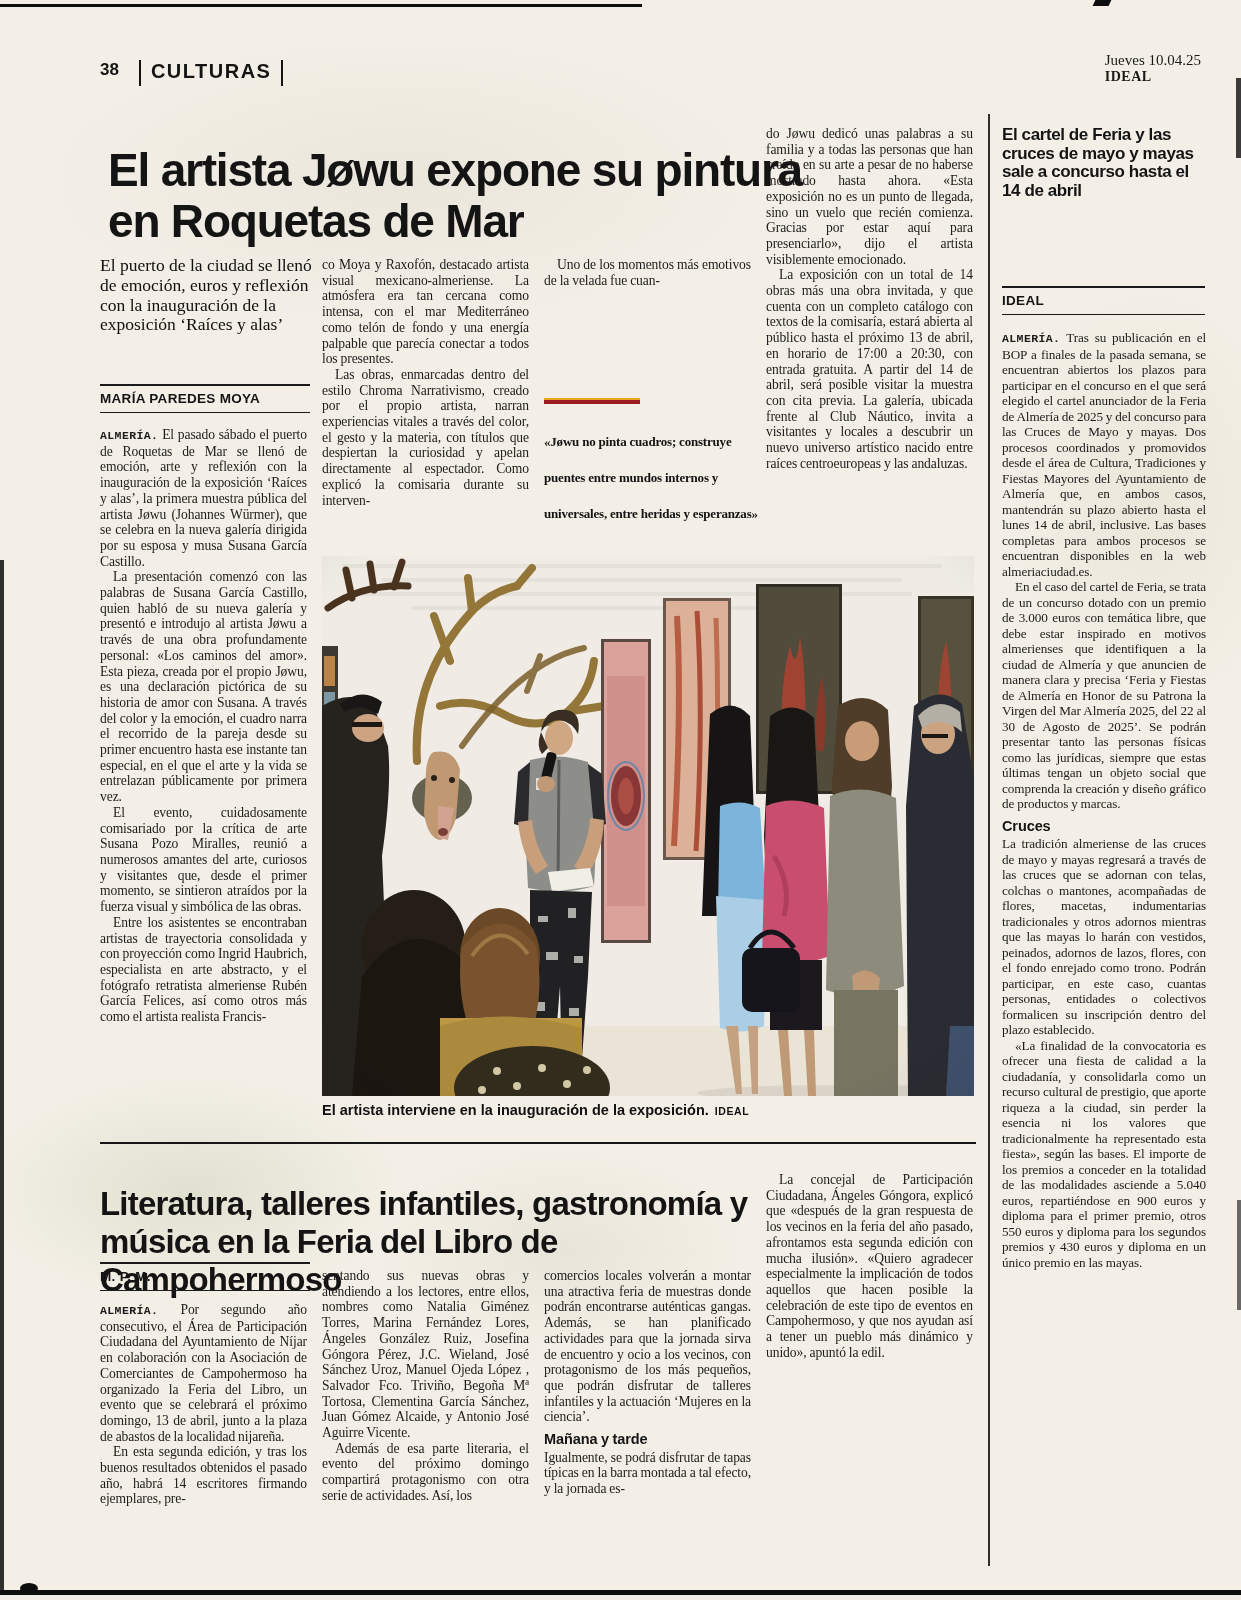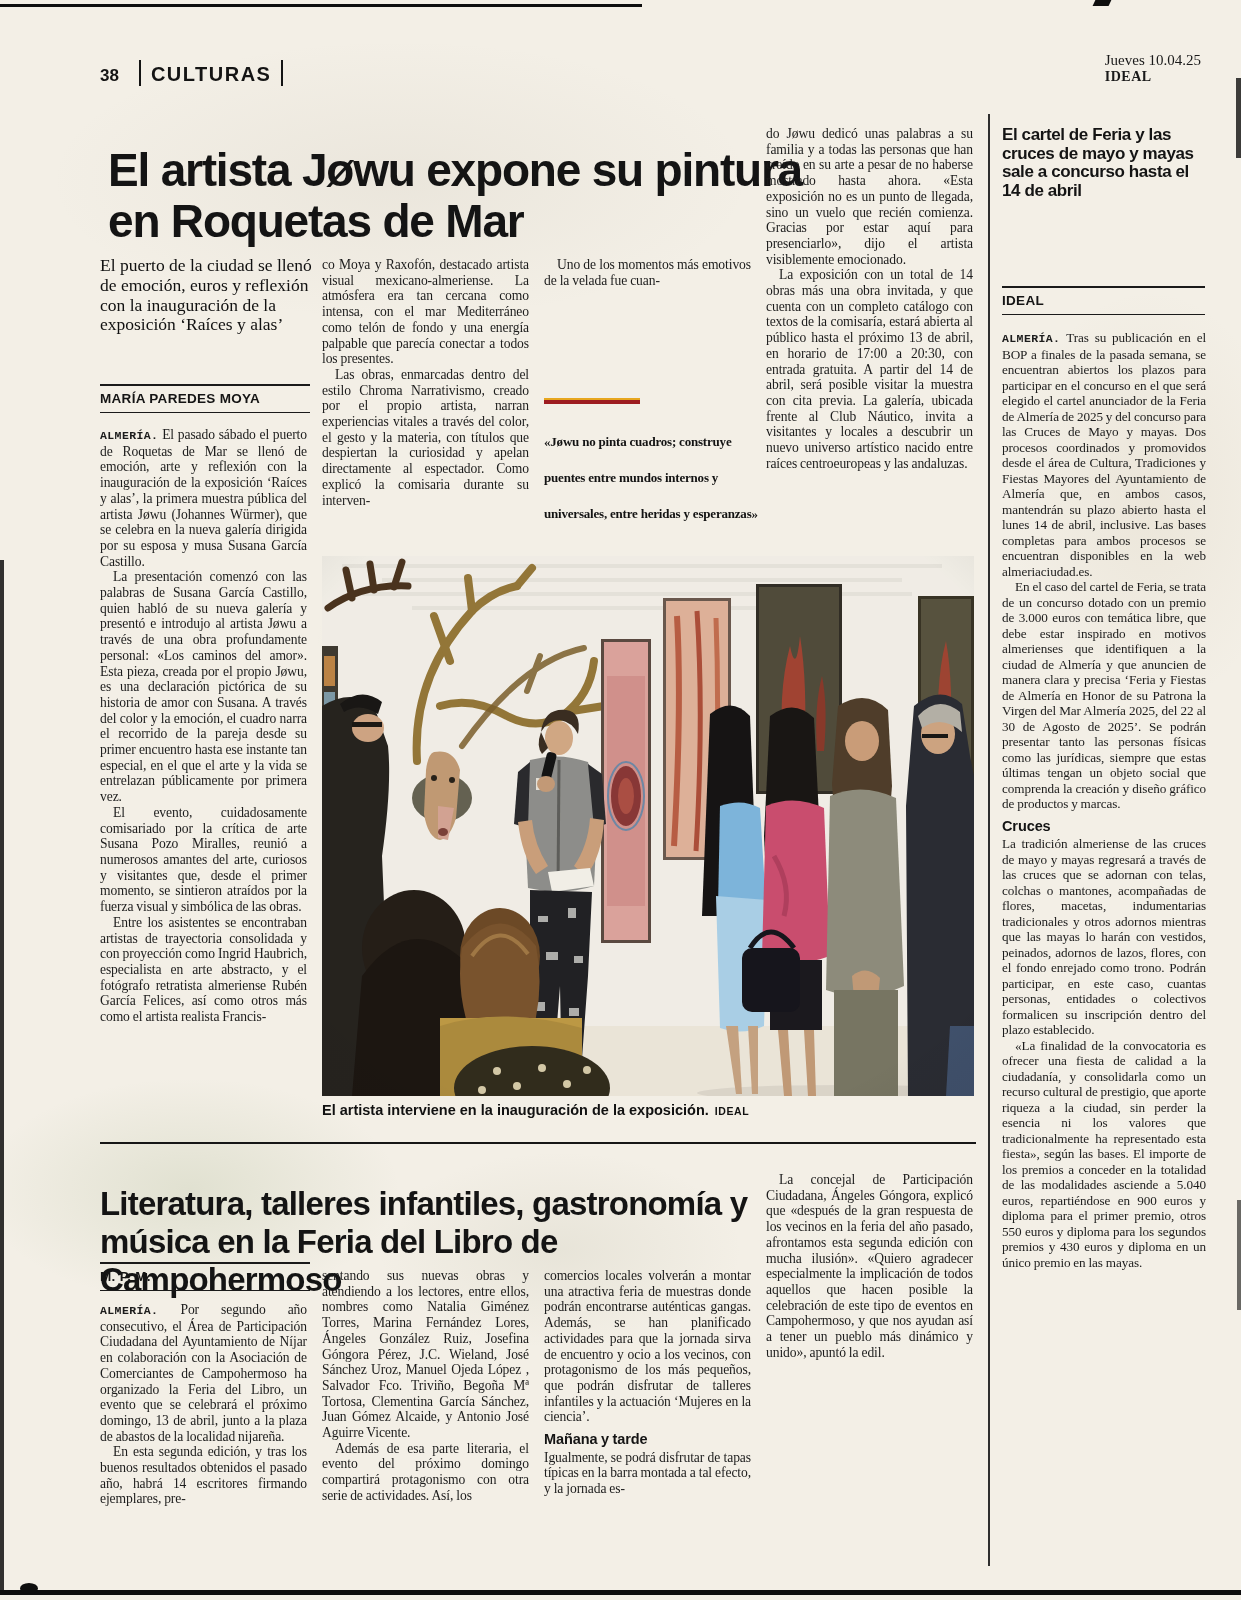--- a/index.html
+++ b/index.html
@@ -11,21 +11,21 @@
       radial-gradient(ellipse 220px 120px at 470px 640px, rgba(150,165,120,0.14), rgba(150,165,120,0) 70%),
       radial-gradient(ellipse 260px 140px at 560px 1250px, rgba(150,150,120,0.12), rgba(150,150,120,0) 70%),
       radial-gradient(ellipse 200px 300px at 1150px 500px, rgba(170,150,110,0.10), rgba(170,150,110,0) 70%),
       radial-gradient(ellipse 500px 200px at 400px 180px, rgba(160,150,130,0.10), rgba(160,150,130,0) 70%),
       #f3efe6;
     font-family:"Liberation Serif", serif;color:#1c1c1c;
   }
   
   .scan{position:absolute;background:#0e0e0e;}
   
-  .hdr-left{position:absolute;left:100px;top:60px;font-family:"Liberation Sans",sans-serif;font-weight:bold;color:#141414;display:flex;align-items:flex-end;}
+  .hdr-left{position:absolute;left:100px;top:60px;font-family:"Liberation Sans",sans-serif;font-weight:bold;color:#141414;display:flex;align-items:flex-start;}
   .hdr-pageno{font-size:17px;margin-right:10px;}
   .vbar{display:inline-block;width:2px;height:26px;background:#141414;margin:0 10px;}
   .hdr-section{font-size:20px;letter-spacing:1.5px;}
   .hdr-right{position:absolute;right:40px;top:52px;text-align:left;font-family:Liberation Serif, serif;color:#1a1a1a;}
   .hdr-date{font-size:15px;}
   .hdr-masthead{font-size:14px;font-weight:bold;letter-spacing:.5px;}
   
   .headline1{position:absolute;left:100px;top:114px;width:694px;font-family:"Liberation Sans",sans-serif;font-weight:bold;font-size:46px;line-height:1.12;letter-spacing:-1.2px;color:#141414;margin-left:8px;}
   .standfirst{position:absolute;left:100px;top:256px;width:224px;font-size:17.5px;line-height:19.8px;color:#111;}
   .byline{position:absolute;width:210px;border-top:2px solid #1a1a1a;border-bottom:1px solid #1a1a1a;padding:5px 0 6px;font-family:"Liberation Sans",sans-serif;font-weight:bold;font-size:13.5px;letter-spacing:.3px;color:#141414;}

